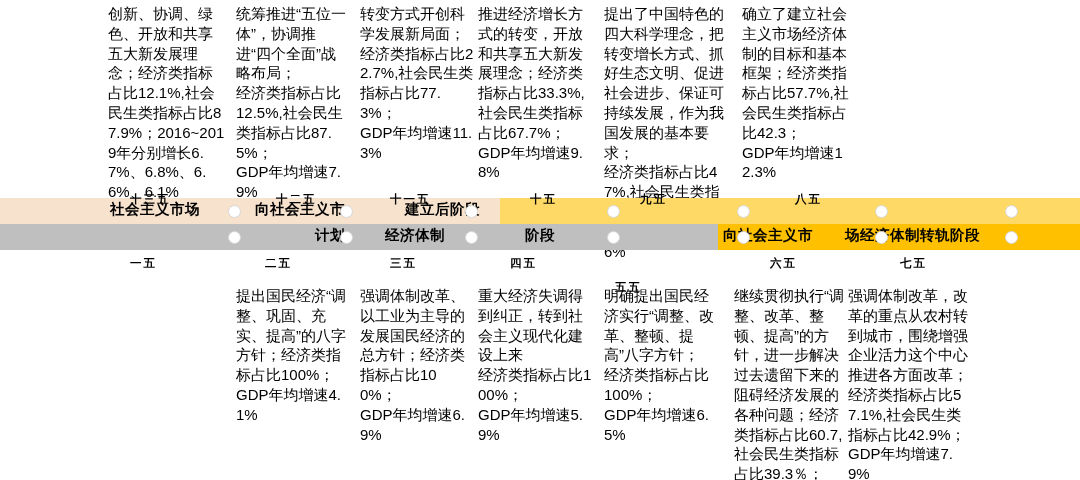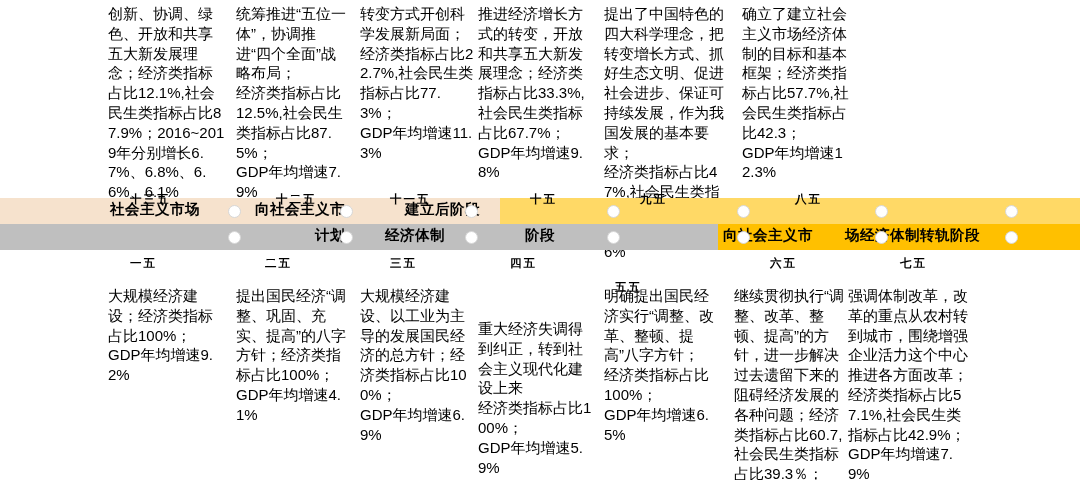--- a/index.html
+++ b/index.html
@@ -175,27 +175,25 @@
     <div class="period period-lower" style="left: 130px;">一五</div>
     <div class="period period-lower" style="left: 265px;">二五</div>
     <div class="period period-lower" style="left: 390px;">三五</div>
     <div class="period period-lower" style="left: 510px;">四五</div>
     <div class="period period-lower" style="left: 615px; margin-top: 24px;">五五</div>
     <div class="period period-lower" style="left: 770px;">六五</div>
     <div class="period period-lower" style="left: 900px;">七五</div>
   </div>
 
 <div id="bottom-blocks">
-    <div class="block" style="left: 108px; top: 4px; width: 118px;">大规模经济建设；经济类指标占比100%；
-GDP年均增速9.2%</div>
     <div class="block" style="left: 236px; top: 4px; width: 112px;">提出国民经济“调整、巩固、充实、提高”的八字方针；经济类指标占比100%；
 GDP年均增速4.1%</div>
-    <div class="block" style="left: 360px; top: 4px; width: 110px;">大规模经济建设、以工业为主导的发展国民经济的总方针；经济类指标占比100%；
+    <div class="block" style="left: 360px; top: 4px; width: 110px;">强调体制改革、以工业为主导的发展国民经济的总方针；经济类指标占比100%；
 GDP年均增速6.9%</div>
-    <div class="block" style="left: 478px; top: 4px; width: 114px; margin-top: 33px;">重大经济失调得到纠正，转到社会主义现代化建设上来
+    <div class="block" style="left: 478px; top: 4px; width: 114px;">重大经济失调得到纠正，转到社会主义现代化建设上来
 经济类指标占比100%；
 GDP年均增速5.9%</div>
     <div class="block" style="left: 604px; top: 4px; width: 110px;">明确提出国民经济实行“调整、改革、整顿、提高”八字方针；
 经济类指标占比100%；
 GDP年均增速6.5%</div>
     <div class="block" style="left: 718px; top: 4px; width: 118px; margin-left: 16px;">继续贯彻执行“调整、改革、整顿、提高”的方针，进一步解决过去遗留下来的阻碍经济发展的各种问题；经济类指标占比60.7,社会民生类指标占比39.3％；
 GDP年均增速10.6%</div>
     <div class="block" style="left: 848px; top: 4px; width: 122px;">强调体制改革，改革的重点从农村转到城市，围绕增强企业活力这个中心推进各方面改革；经济类指标占比57.1%,社会民生类指标占比42.9%；
 GDP年均增速7.9%</div>
   </div>

